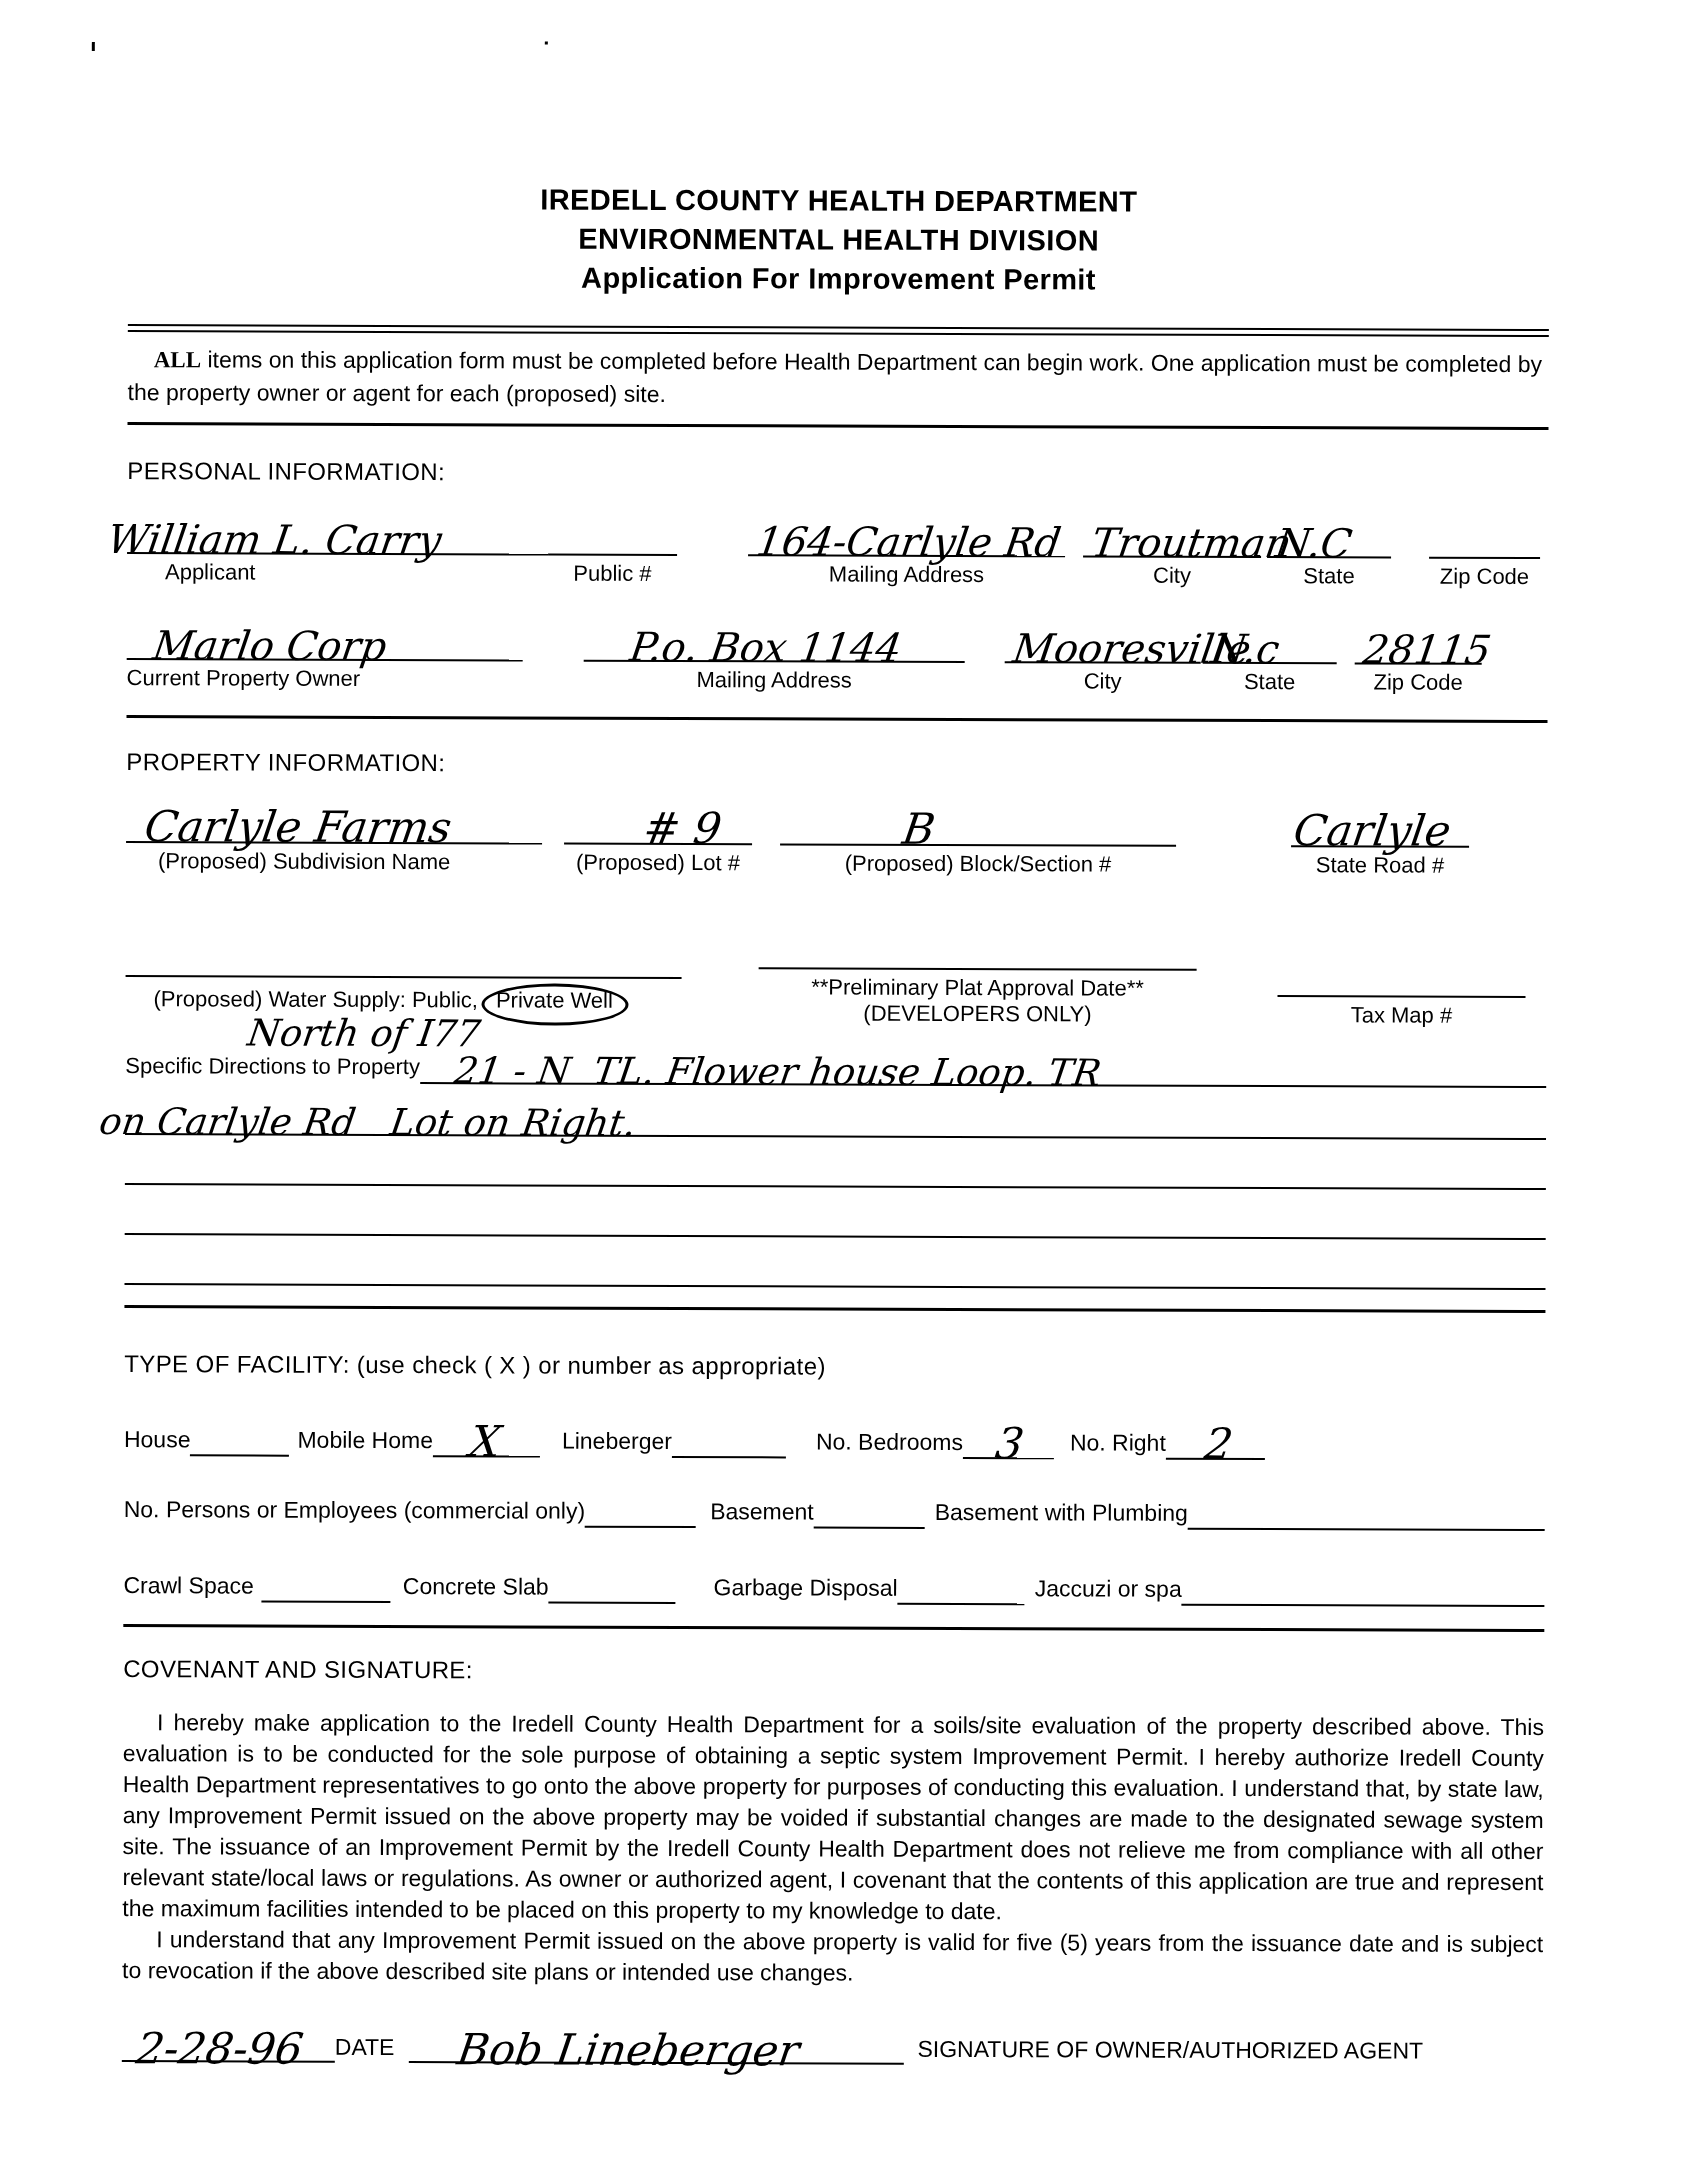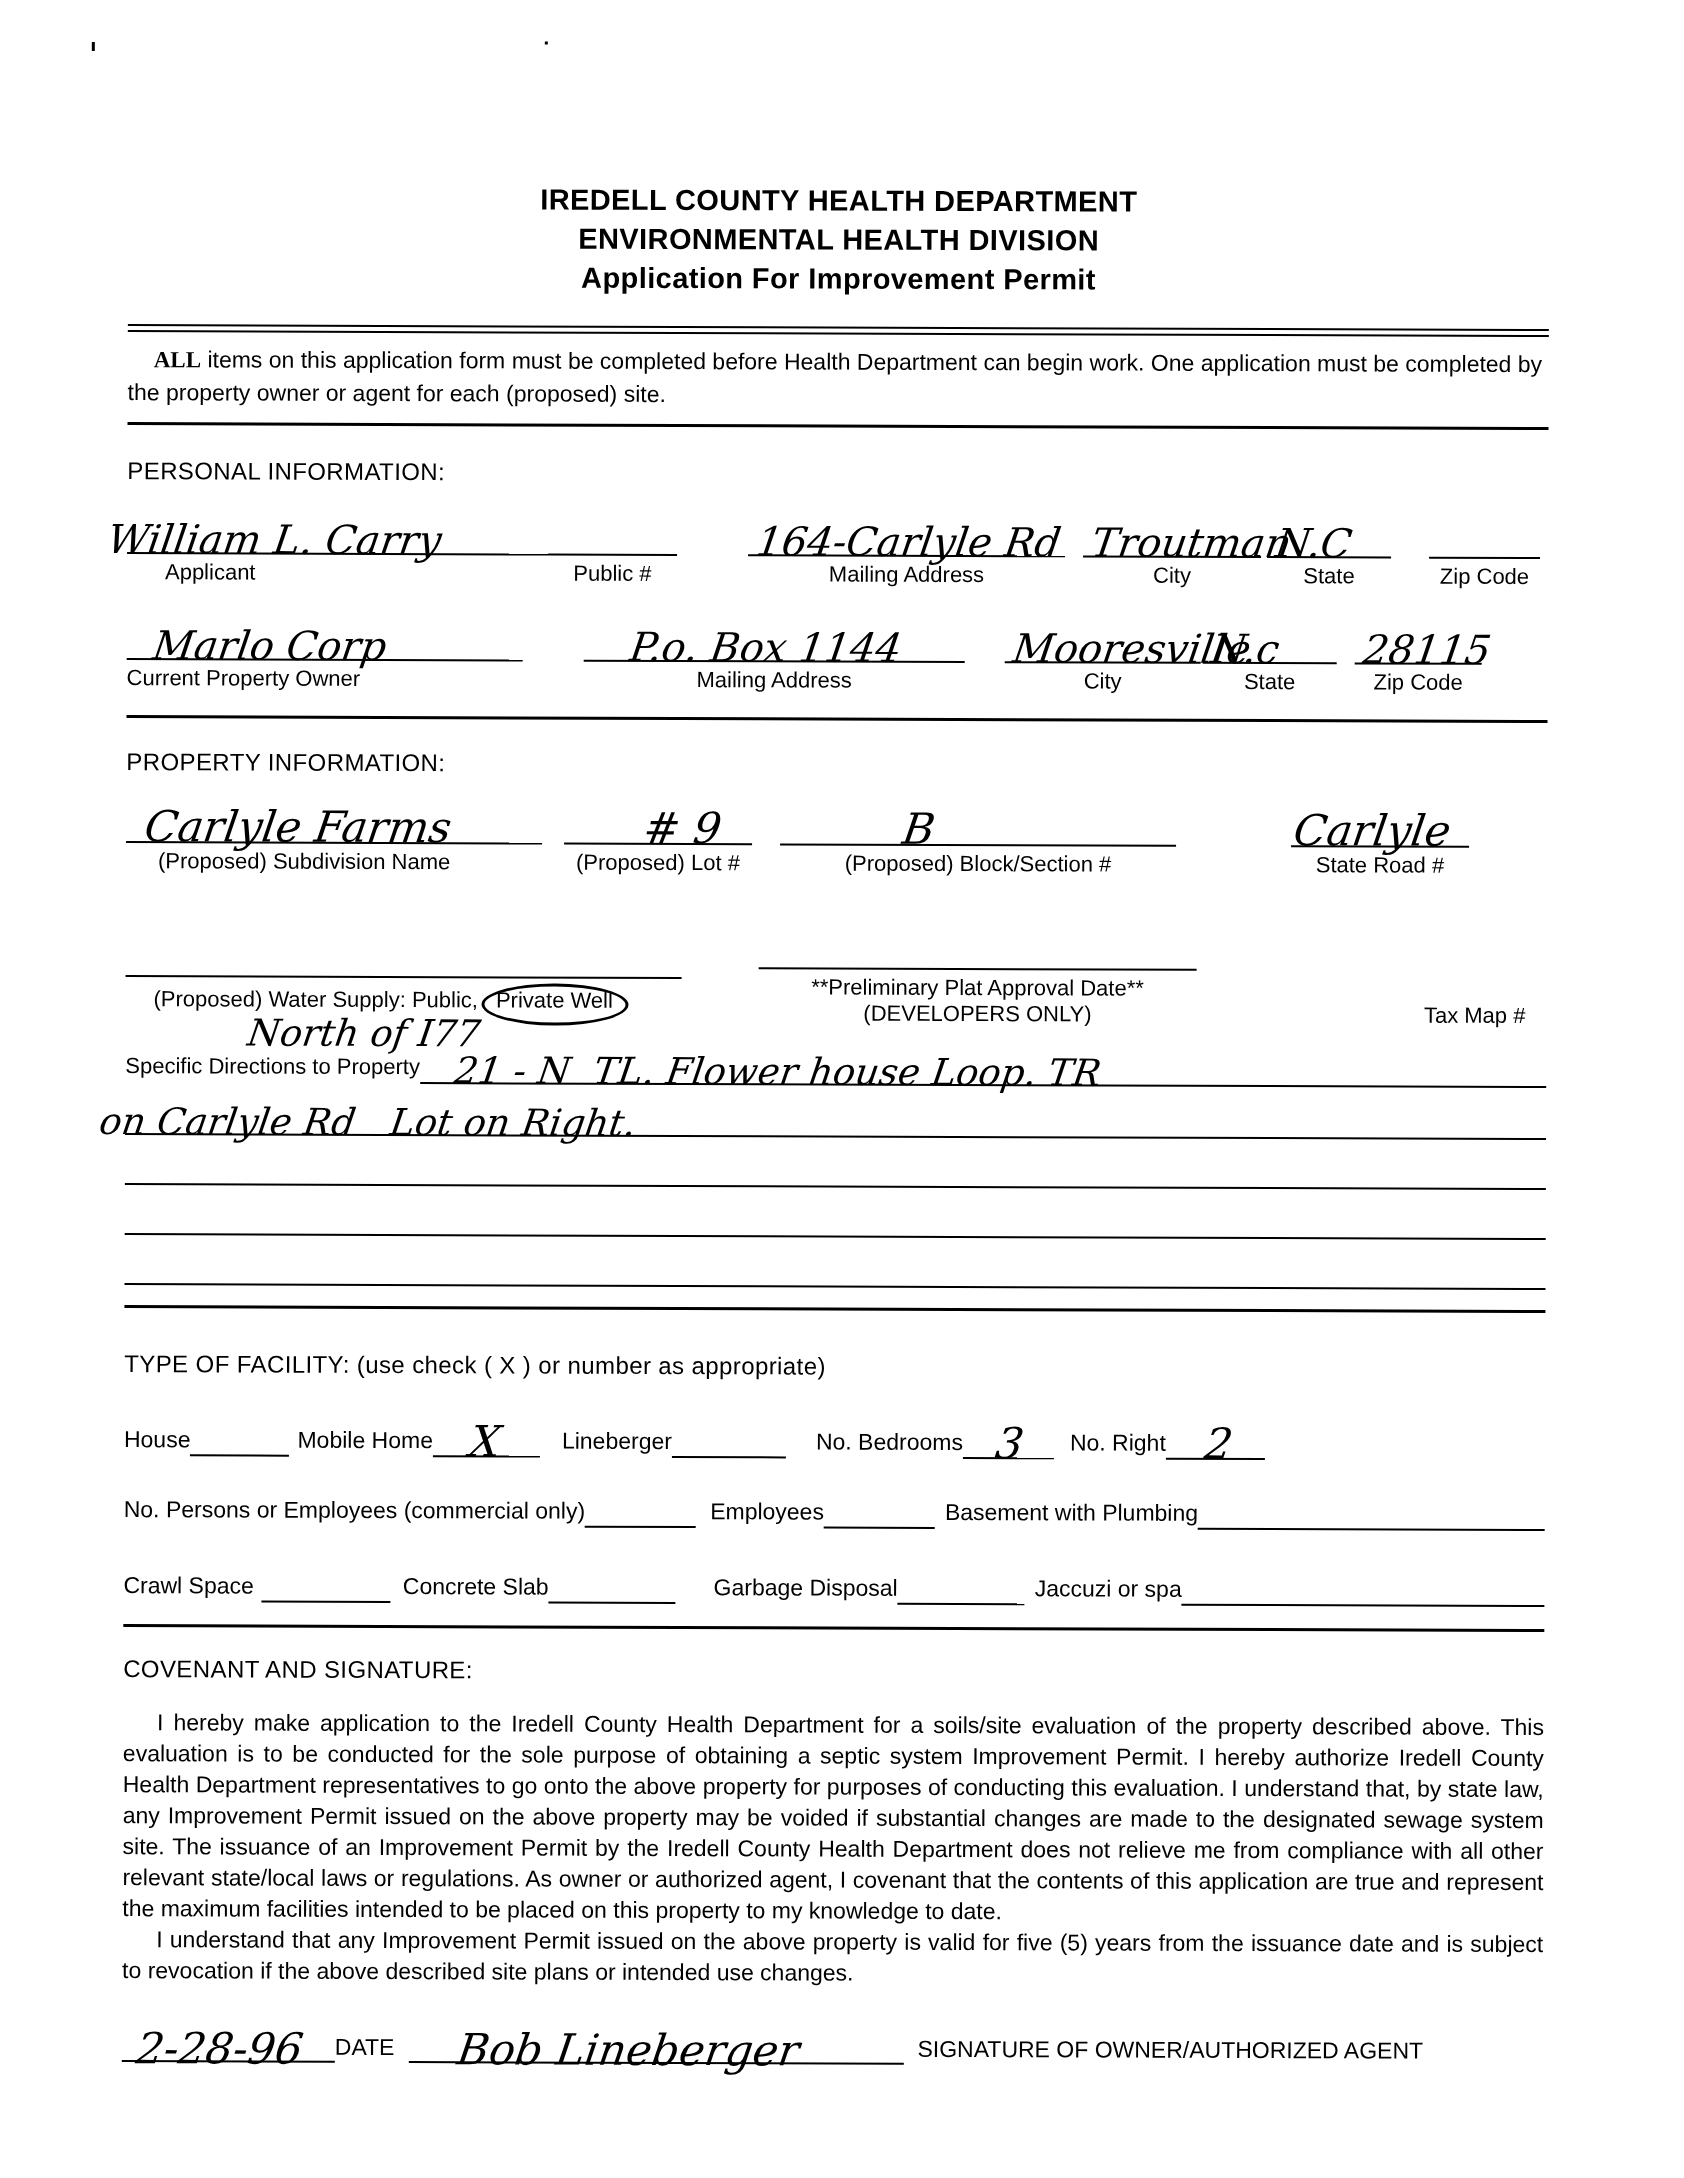--- a/index.html
+++ b/index.html
@@ -201,21 +201,21 @@
     <div class="frow" style="margin-top:65px;">
       <div class="field" style="width:556px;">
         <div class="entry short"></div>
         <div class="flabel" style="padding-left:28px;"><span>(Proposed) Water Supply: Public,</span><span class="circled">Private Well</span></div>
       </div>
       <div class="field" style="width:438px; margin-left:77px;">
         <div class="entry short"></div>
         <div class="flabel center">**Preliminary Plat Approval Date**</div>
         <div class="flabel center" style="padding-top:0;">(DEVELOPERS ONLY)</div>
       </div>
-      <div class="field" style="width:248px; margin-left:81px;align-items:flex-end;">
+      <div class="field" style="width:248px; margin-left:81px;">
         <div class="entry short"></div>
         <div class="flabel center">Tax Map #</div>
       </div>
     </div>
 
     <div class="directions">
       <div class="dir-note hw mid">North of I77</div>
       <div class="dir-row">
         <span class="dir-label">Specific Directions to Property</span>
         <span class="dir-fill">
@@ -255,21 +255,21 @@
       <span class="iline" style="width:99px;">
           <span class="hw big" style="left:30px;">2</span>
         </span>
     </div>
 
     <div class="inline-row" style="margin-top:32px;">
       <span class="ilabel">No. Persons or Employees (commercial only)</span>
       <span class="iline" style="width:111px;">
           <span class="hw big"></span>
         </span>
-      <span class="ilabel" style="margin-left:14px;">Employees</span>
+      <span class="ilabel" style="margin-left:14px;">Basement</span>
       <span class="iline" style="width:111px;">
           <span class="hw big"></span>
         </span>
       <span class="ilabel" style="margin-left:10px;">Basement with Plumbing</span>
       <span class="iline" style="flex:1;">
           <span class="hw big"></span>
         </span>
     </div>
 
     <div class="inline-row" style="margin-top:36px;">

